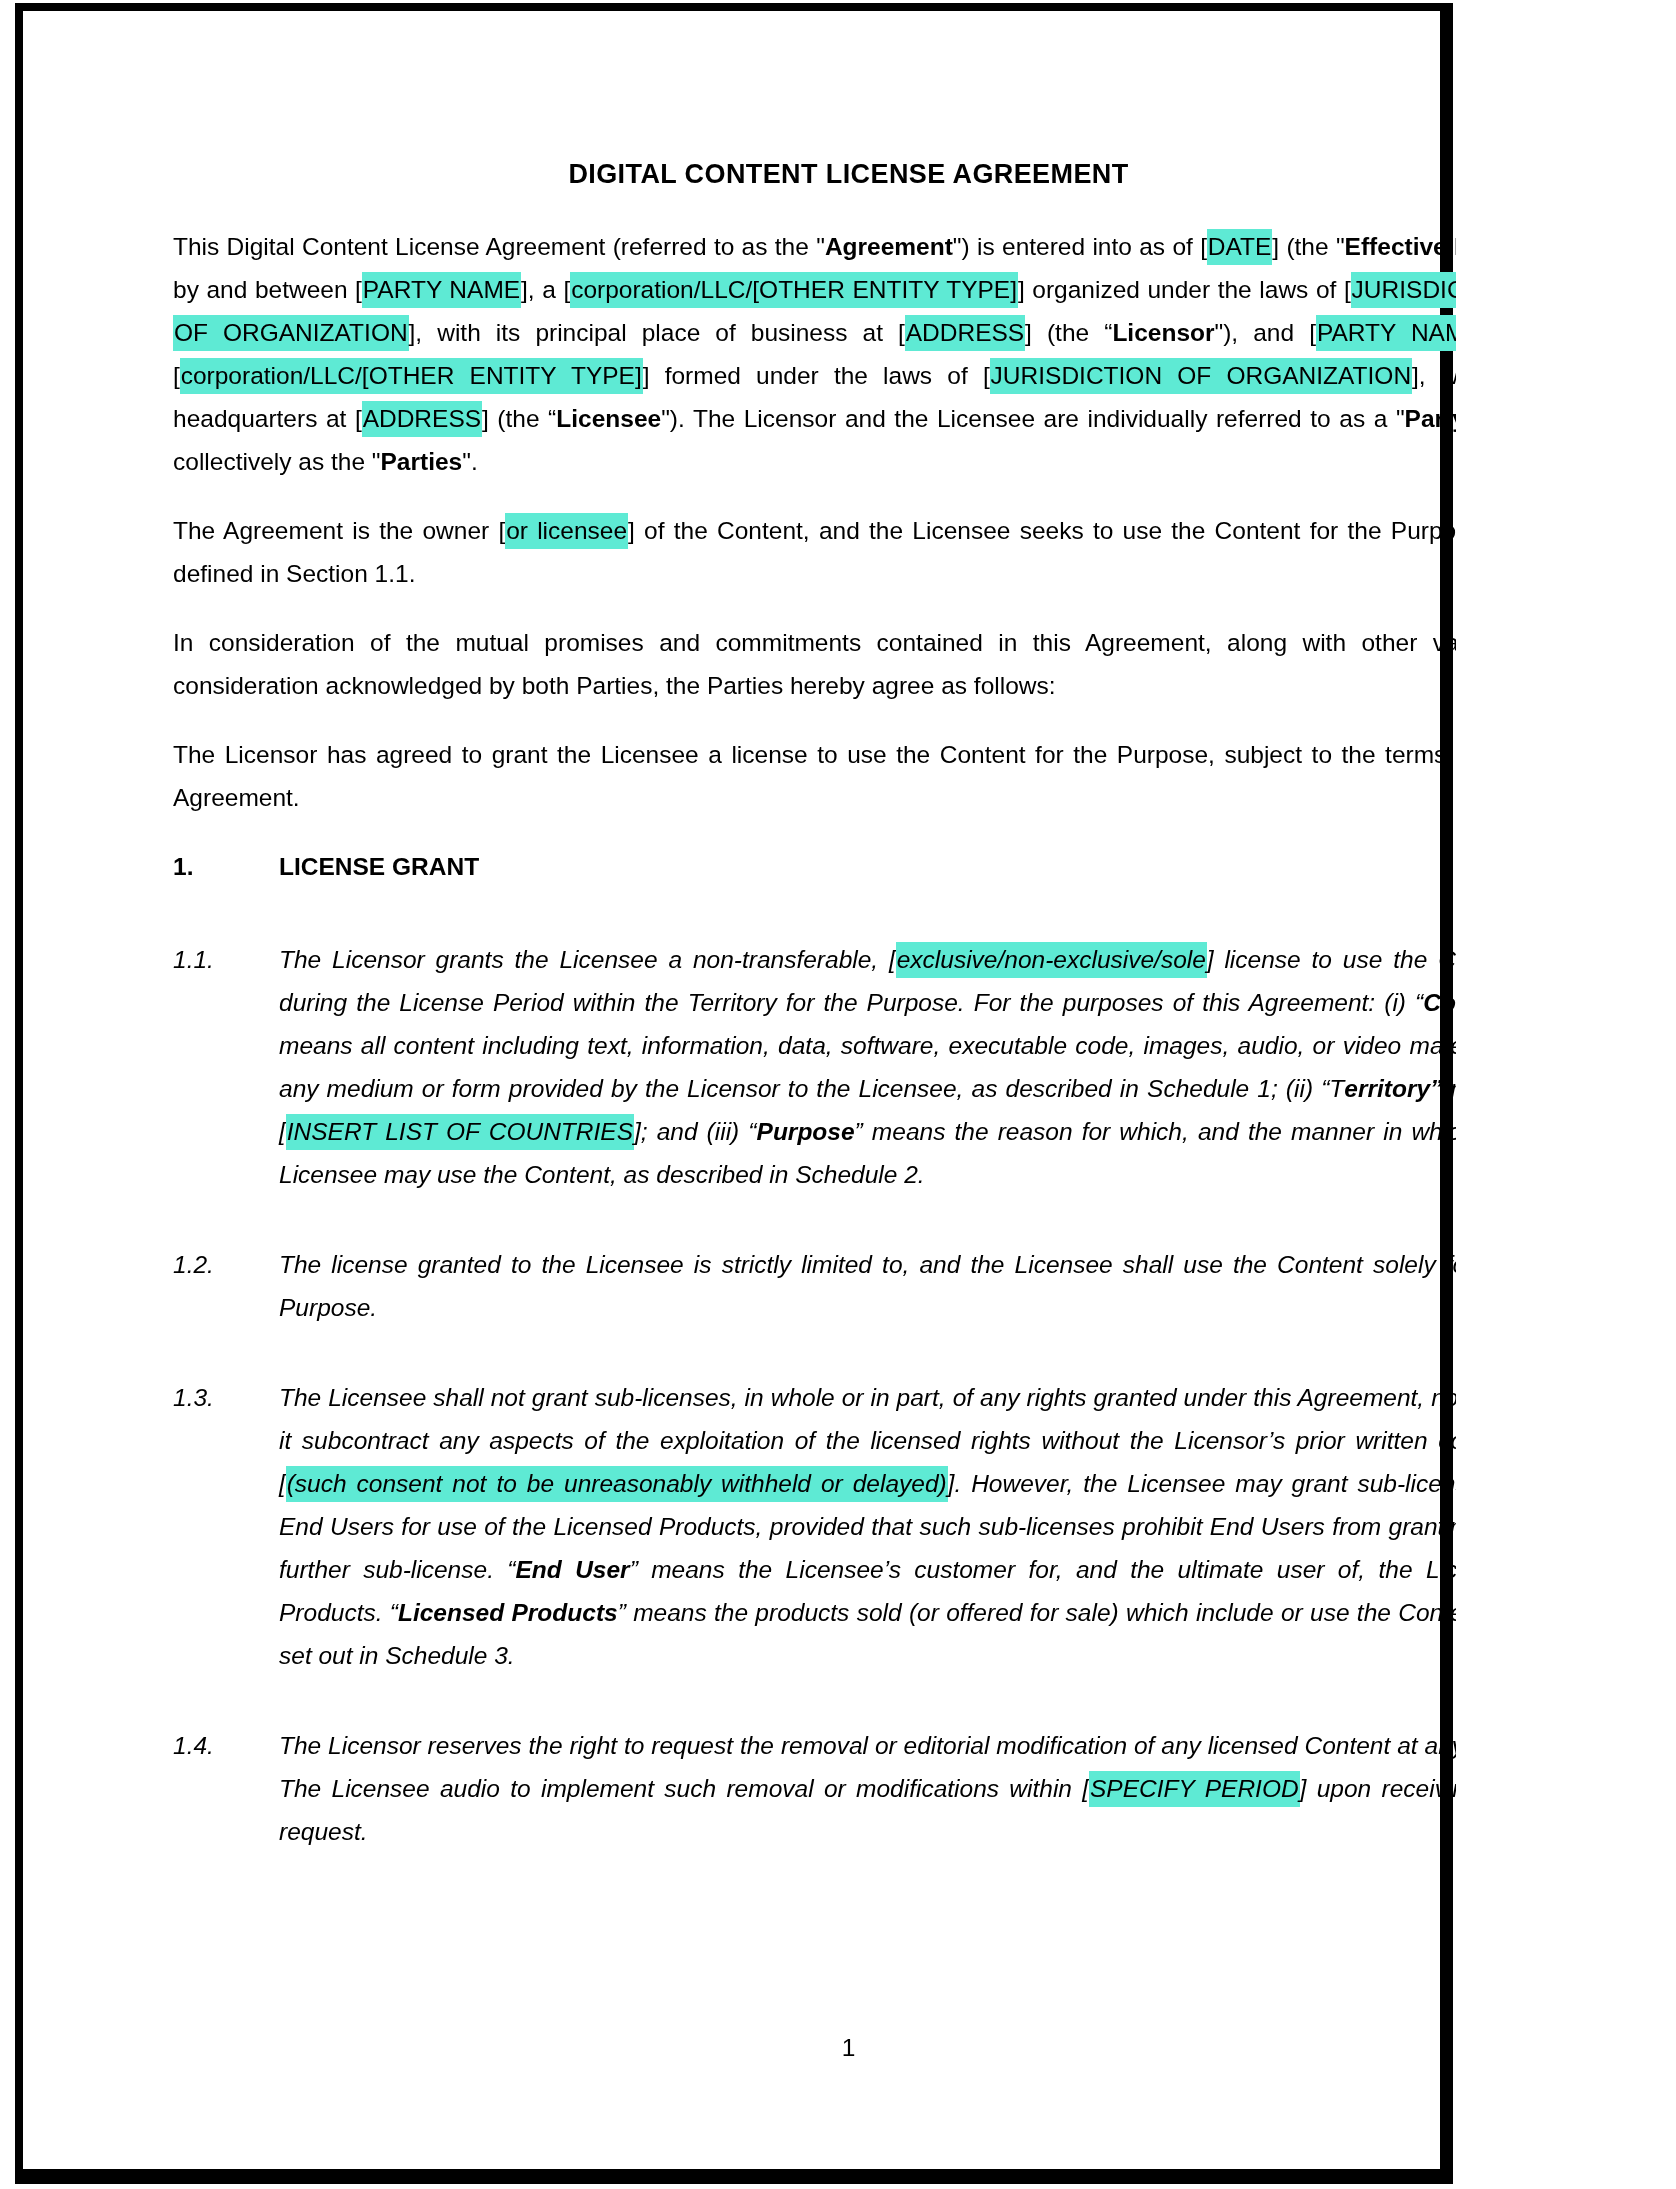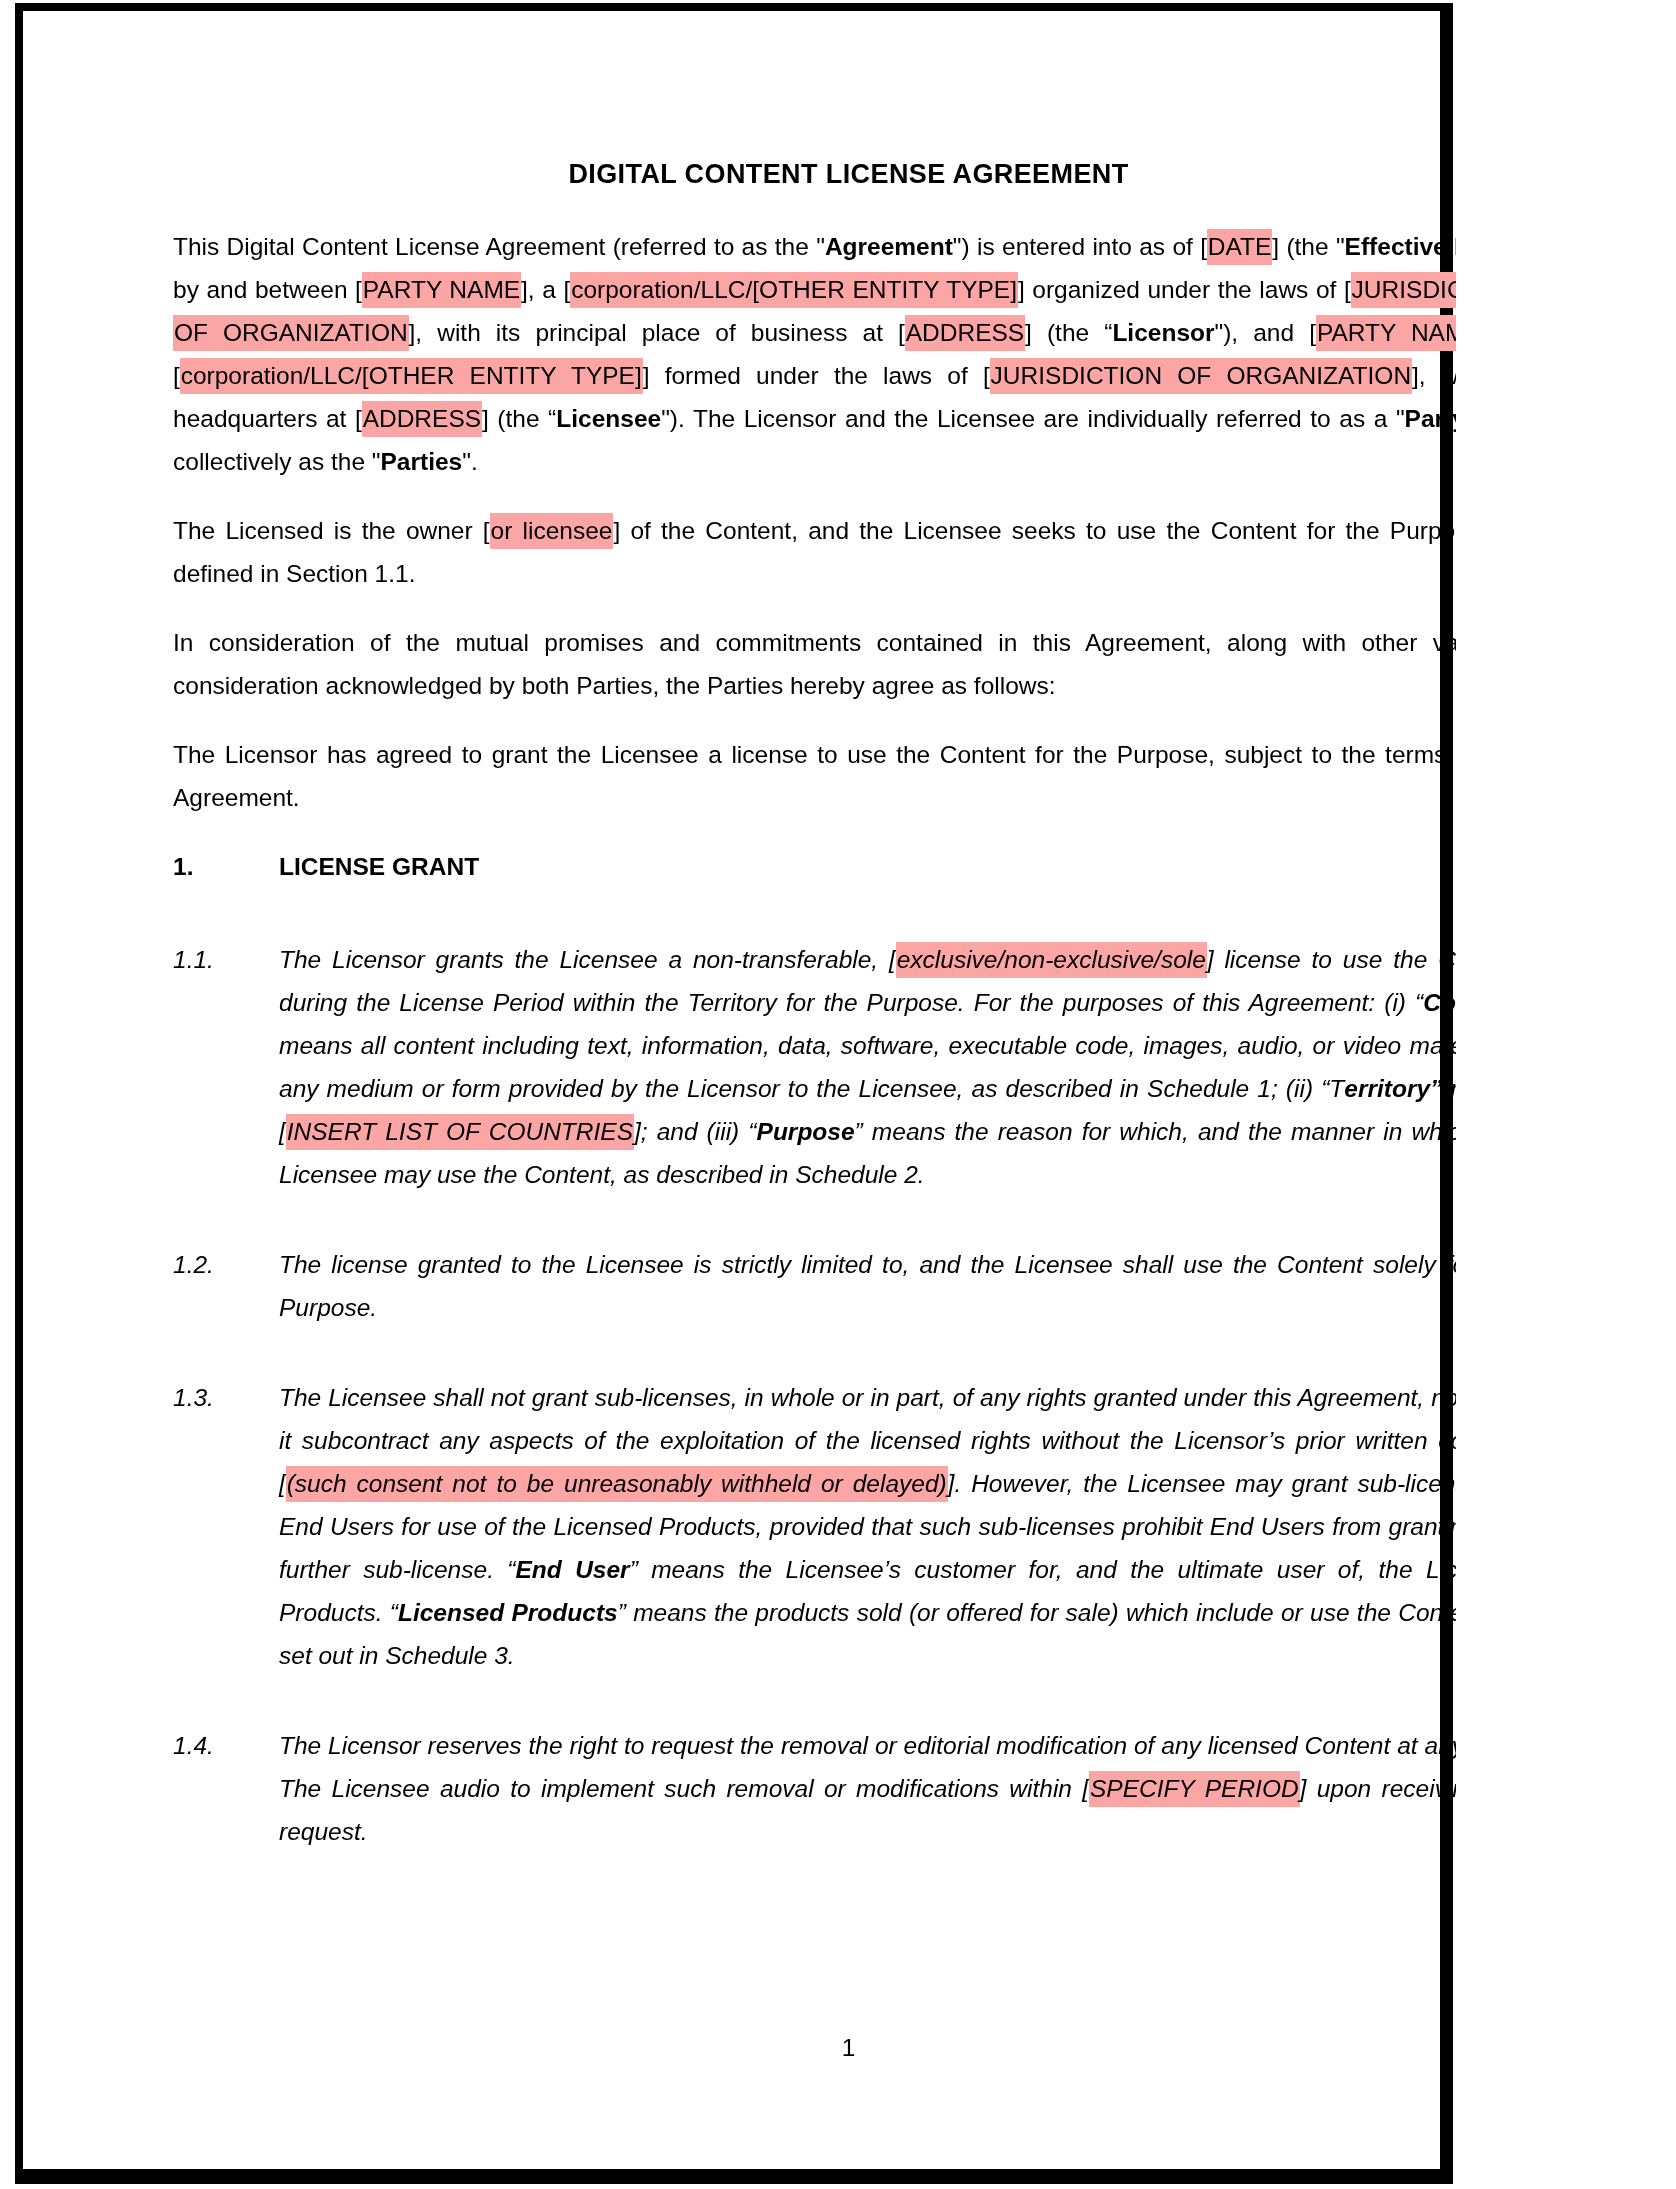--- a/index.html
+++ b/index.html
@@ -45,21 +45,21 @@
   .num { position: absolute; left: 0; top: 0; }
   .heading {
     font-weight: bold;
     text-align: left;
     margin: 19px 0 50px 0;
   }
   .clause { margin-bottom: 47px; font-style: italic; }
   .clause:last-child { margin-bottom: 0; }
   .b { font-weight: bold; }
   .hl {
-    background: #fca5a5;
+    background: #5eead4;
     padding: 4.4px 0.9px 5.2px 0.9px;
     -webkit-box-decoration-break: clone;
     box-decoration-break: clone;
   }
   .footer {
     position: absolute;
     top: 2026px;
     left: 173px;
     width: 1351px;
     text-align: center;
@@ -69,21 +69,21 @@
 </style>
 </head>
 <body>
 
 <div class="sheet">
   <div class="frame"></div>
   <div class="content">
     <div class="title">DIGITAL CONTENT LICENSE AGREEMENT</div>
     <div id="doc-body">
         <div class="para"><span>This Digital Content License Agreement (referred to as the "</span><span class="b">Agreement</span><span>") is entered into as of [</span><span class="hl">DATE</span><span>] (the "</span><span class="b">Effective Date</span><span>") by and between [</span><span class="hl">PARTY NAME</span><span>], a [</span><span class="hl">corporation/LLC/[OTHER ENTITY TYPE]</span><span>] organized under the laws of [</span><span class="hl">JURISDICTION OF ORGANIZATION</span><span>], with its principal place of business at [</span><span class="hl">ADDRESS</span><span>] (the “</span><span class="b">Licensor</span><span>"), and [</span><span class="hl">PARTY NAME</span><span>], a [</span><span class="hl">corporation/LLC/[OTHER ENTITY TYPE]</span><span>] formed under the laws of [</span><span class="hl">JURISDICTION OF ORGANIZATION</span><span>], with its headquarters at [</span><span class="hl">ADDRESS</span><span>] (the “</span><span class="b">Licensee</span><span>"). The Licensor and the Licensee are individually referred to as a "</span><span class="b">Party</span><span>" and collectively as the "</span><span class="b">Parties</span><span>".</span></div>
-        <div class="para"><span>The Licensed is the owner [</span><span class="hl">or licensee</span><span>] of the Content, and the Licensee seeks to use the Content for the Purpose, as defined in Section 1.1.</span></div>
+        <div class="para"><span>The Agreement is the owner [</span><span class="hl">or licensee</span><span>] of the Content, and the Licensee seeks to use the Content for the Purpose, as defined in Section 1.1.</span></div>
         <div class="para"><span>In consideration of the mutual promises and commitments contained in this Agreement, along with other valuable consideration acknowledged by both Parties, the Parties hereby agree as follows:</span></div>
         <div class="para"><span>The Licensor has agreed to grant the Licensee a license to use the Content for the Purpose, subject to the terms of this Agreement.</span></div>
         <div class="para heading numbered"><span class="num">1.</span><span class="b">LICENSE GRANT</span></div>
         <div class="para clause numbered"><span class="num">1.1.</span><span>The Licensor grants the Licensee a non-transferable, [</span><span class="hl">exclusive/non-exclusive/sole</span><span>] license to use the Content during the License Period within the Territory for the Purpose. For the purposes of this Agreement: (i) “</span><span class="b">Content</span><span>” means all content including text, information, data, software, executable code, images, audio, or video material in any medium or form provided by the Licensor to the Licensee, as described in Schedule 1; (ii) “T</span><span class="b">erritory”</span><span> means [</span><span class="hl">INSERT LIST OF COUNTRIES</span><span>]; and (iii) “</span><span class="b">Purpose</span><span>” means the reason for which, and the manner in which, the Licensee may use the Content, as described in Schedule 2.</span></div>
         <div class="para clause numbered"><span class="num">1.2.</span><span>The license granted to the Licensee is strictly limited to, and the Licensee shall use the Content solely for, the Purpose.</span></div>
         <div class="para clause numbered"><span class="num">1.3.</span><span>The Licensee shall not grant sub-licenses, in whole or in part, of any rights granted under this Agreement, nor shall it subcontract any aspects of the exploitation of the licensed rights without the Licensor’s prior written consent [</span><span class="hl">(such consent not to be unreasonably withheld or delayed)</span><span>]. However, the Licensee may grant sub-licenses to End Users for use of the Licensed Products, provided that such sub-licenses prohibit End Users from granting any further sub-license. “</span><span class="b">End User</span><span>” means the Licensee’s customer for, and the ultimate user of, the Licensed Products. “</span><span class="b">Licensed Products</span><span>” means the products sold (or offered for sale) which include or use the Content, as set out in Schedule 3.</span></div>
         <div class="para clause numbered"><span class="num">1.4.</span><span>The Licensor reserves the right to request the removal or editorial modification of any licensed Content at any time. The Licensee audio to implement such removal or modifications within [</span><span class="hl">SPECIFY PERIOD</span><span>] upon receiving the request.</span></div>
       </div>
   </div>
   <div class="footer">1</div>

